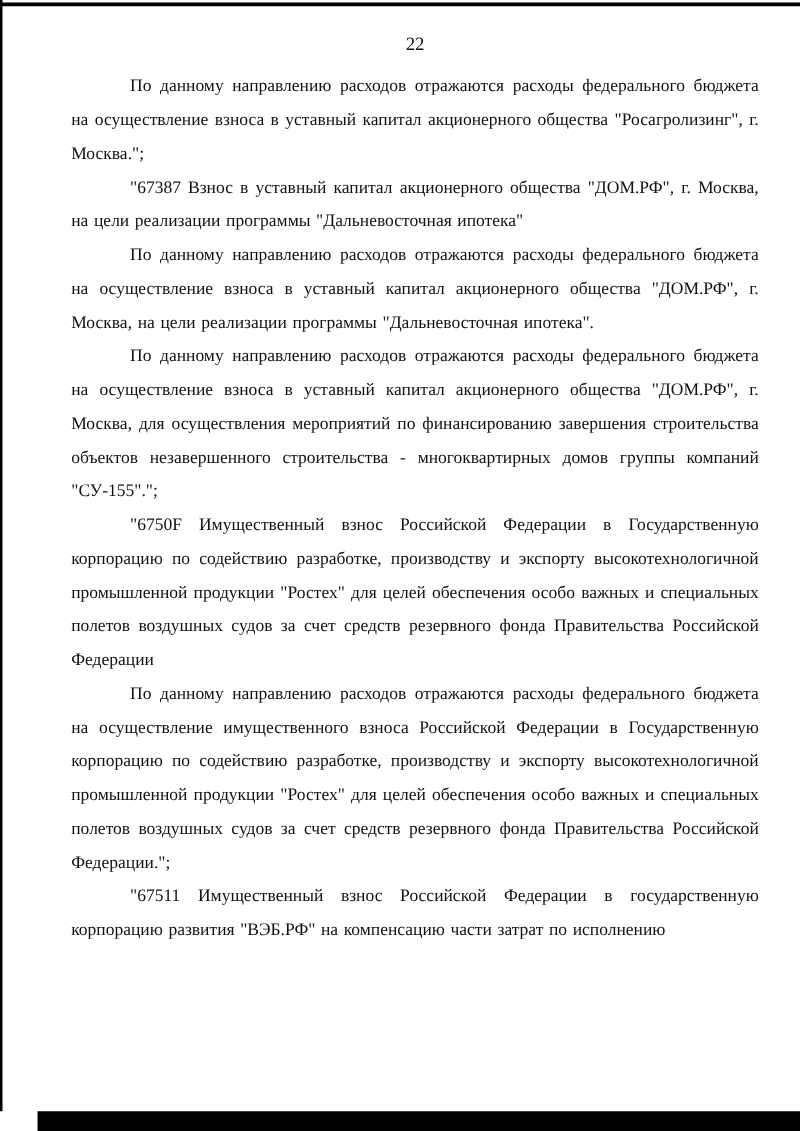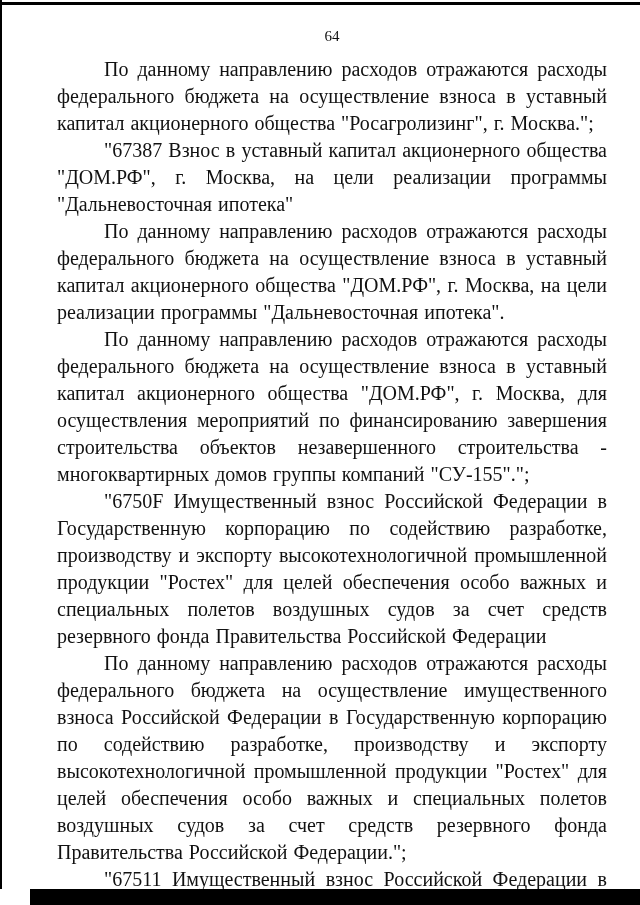--- a/index.html
+++ b/index.html
@@ -53,33 +53,33 @@
     position: absolute;
     top: 56px;
     left: 57px;
     width: 550px;
   }
   .content p {
     margin: 0;
     padding: 0;
     text-align: justify;
     text-indent: 47px;
-    font-size: 20px;
+    font-size: 14px;
     line-height: 27px;
     word-spacing: 1px;
   }
 </style>
 </head>
 <body>
 
 <div class="page">
   <div class="edge-top"></div>
   <div class="edge-left"></div>
 
-  <div class="page-number">64</div>
+  <div class="page-number">22</div>
 
   <div class="content">
     <p>По данному направлению расходов отражаются расходы федерального бюджета на осуществление взноса в уставный капитал акционерного общества "Росагролизинг", г. Москва.";</p>
     <p>"67387 Взнос в уставный капитал акционерного общества "ДОМ.РФ", г. Москва, на цели реализации программы "Дальневосточная ипотека"</p>
     <p>По данному направлению расходов отражаются расходы федерального бюджета на осуществление взноса в уставный капитал акционерного общества "ДОМ.РФ", г. Москва, на цели реализации программы "Дальневосточная ипотека".</p>
     <p>По данному направлению расходов отражаются расходы федерального бюджета на осуществление взноса в уставный капитал акционерного общества "ДОМ.РФ", г. Москва, для осуществления мероприятий по финансированию завершения строительства объектов незавершенного строительства - многоквартирных домов группы компаний "СУ-155".";</p>
     <p>"6750F Имущественный взнос Российской Федерации в Государственную корпорацию по содействию разработке, производству и экспорту высокотехнологичной промышленной продукции "Ростех" для целей обеспечения особо важных и специальных полетов воздушных судов за счет средств резервного фонда Правительства Российской Федерации</p>
     <p>По данному направлению расходов отражаются расходы федерального бюджета на осуществление имущественного взноса Российской Федерации в Государственную корпорацию по содействию разработке, производству и экспорту высокотехнологичной промышленной продукции "Ростех" для целей обеспечения особо важных и специальных полетов воздушных судов за счет средств резервного фонда Правительства Российской Федерации.";</p>
     <p>"67511 Имущественный взнос Российской Федерации в государственную корпорацию развития "ВЭБ.РФ" на компенсацию части затрат по исполнению</p>
   </div>

